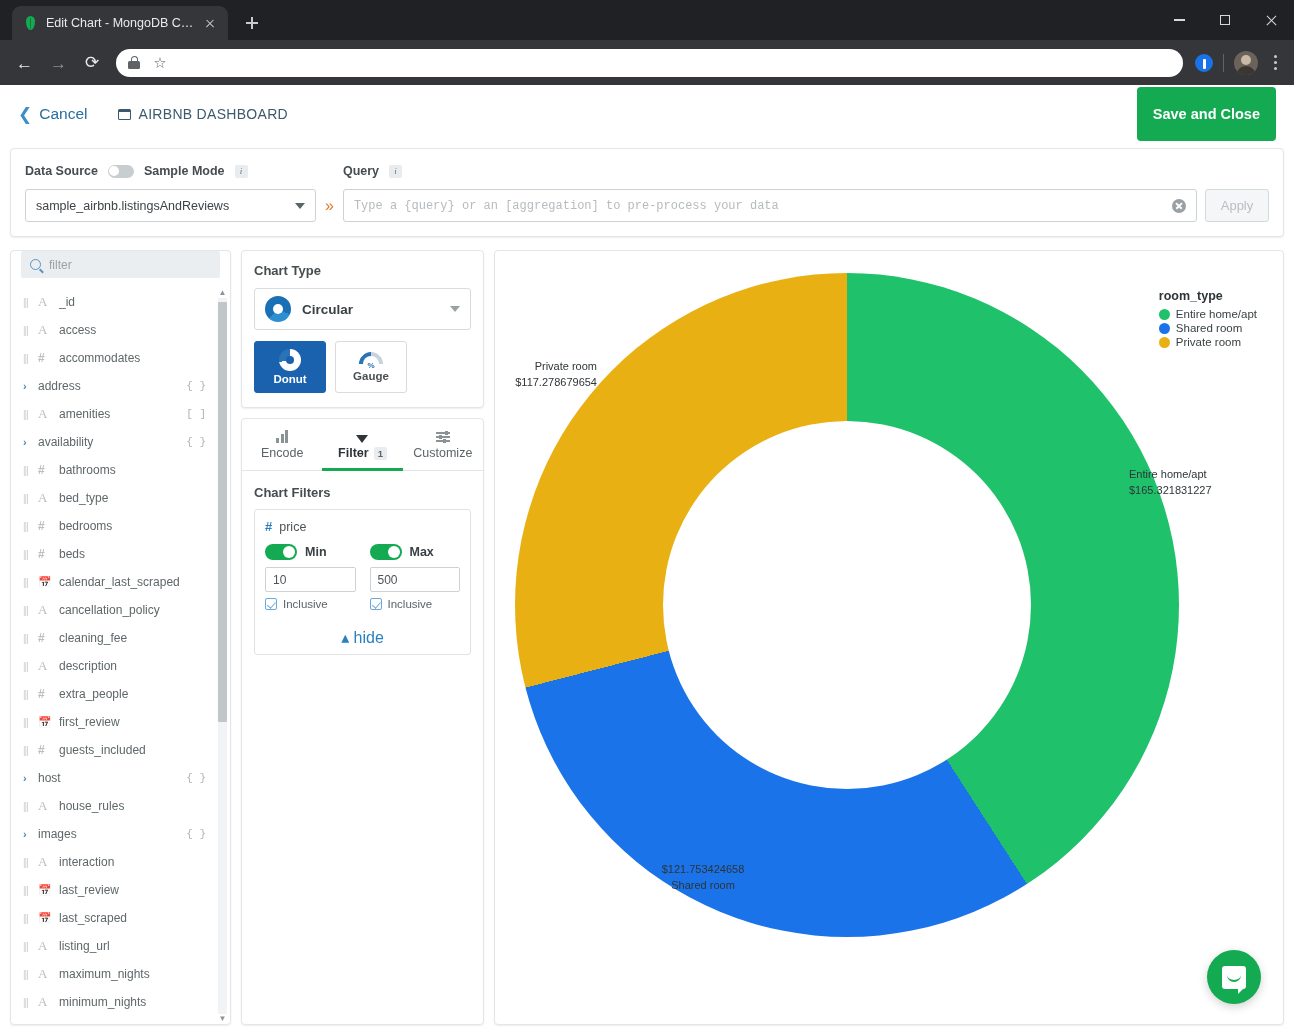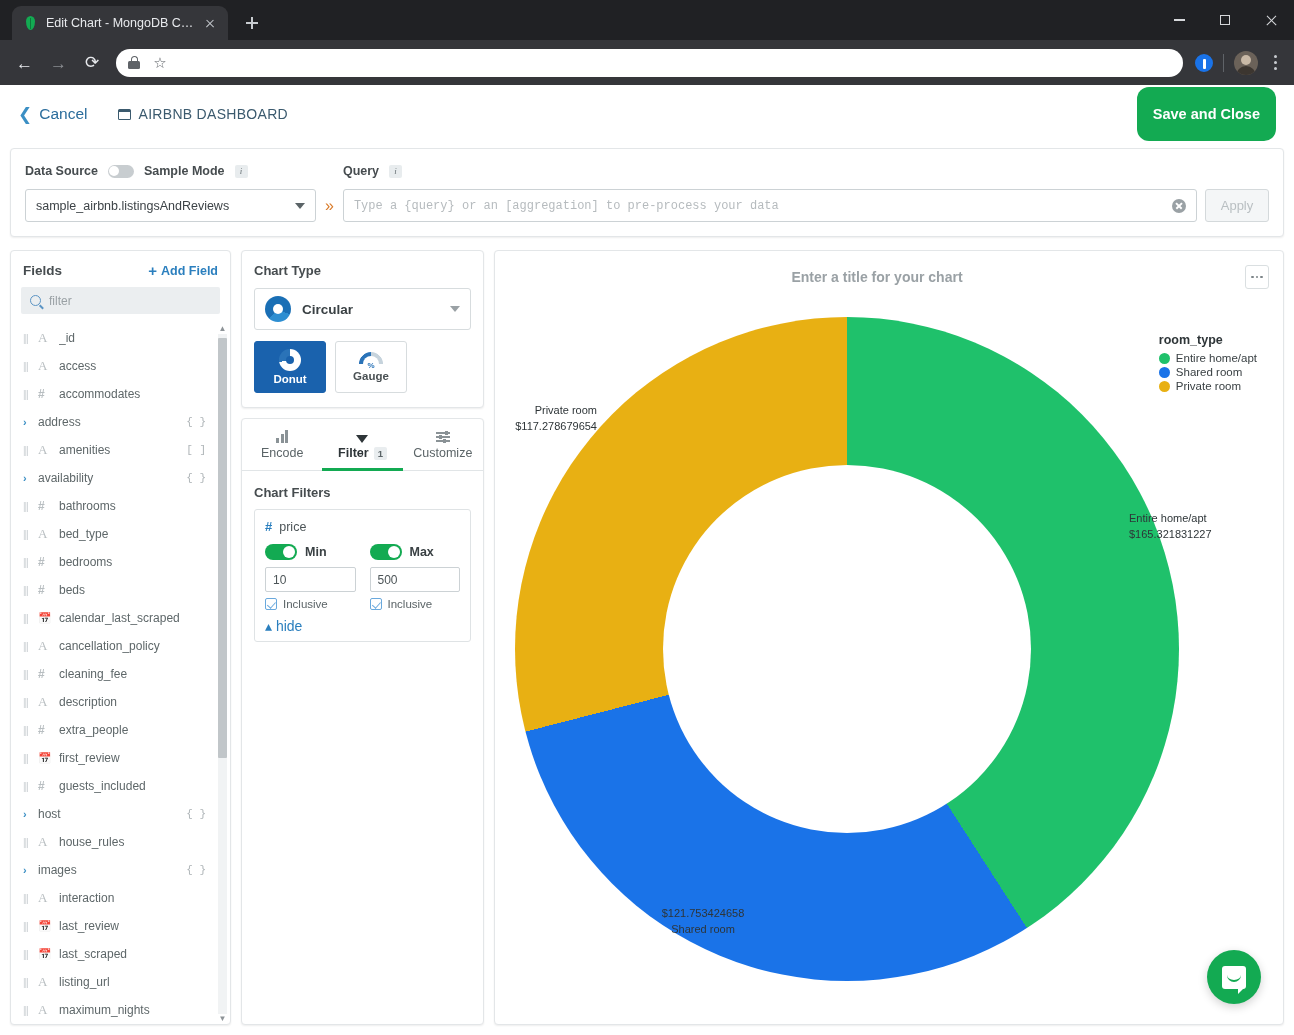--- a/index.html
+++ b/index.html
@@ -75,21 +75,21 @@
   
   .page { flex:1; background:#fff; display:flex; flex-direction:column; overflow:hidden; position:relative; }
 
   .apphdr { height:58px; display:flex; align-items:center; padding: 0 18px; background:#fff; flex:none; }
   .cancel { display:flex; align-items:center; gap:7px; color:#2b6d9c; font-size:15.5px; cursor:pointer; }
   .chev-l { font-size:17px; line-height:1; color:#3b8fc4; }
   .crumb { display:flex; align-items:center; gap:8px; margin-left:30px; color:#3b5a6e; font-size:14px; letter-spacing:0.3px; }
   .crumb-icon { width:13px; height:11px; border:1.4px solid #3b5a6e; border-top-width:3px; border-radius:1.5px; }
   .saveclose {
     margin-left:auto; background:#13aa52; color:#fff; font-size:14.5px; font-weight:bold;
-    border:none; border-radius:12px; padding: 19px 16px; cursor:pointer;
+    border:none; border-radius:4px; padding: 19px 16px; cursor:pointer;
   }
 
   .srcbar {
     margin: 5px 10px; background:#fff; border:1px solid #e3e6e8; border-radius:4px;
     box-shadow: 0 1px 2px rgba(0,0,0,.07); padding: 10px 14px 14px; flex:none;
     display:flex; align-items:flex-start; gap:0;
   }
   .src-col { display:flex; flex-direction:column; }
   .lbl-row { display:flex; align-items:center; height:24px; gap:10px; }
   .lbl { font-size:12.5px; font-weight:bold; color:#464c4f; }
@@ -202,21 +202,21 @@
   .mmcol { flex:1; }
   .tg-row { display:flex; align-items:center; gap:8px; margin-bottom:7px; }
   .toggle-on { width:32px; height:16px; border-radius:9px; background:#13aa52; position:relative; cursor:pointer; flex:none; }
   .toggle-on:after { content:""; position:absolute; right:2px; top:2px; width:12px; height:12px; border-radius:50%; background:#fff; }
   .tg-lbl { font-size:12.5px; font-weight:bold; color:#3a4144; }
   .numinput { width:100%; height:25px; border:1px solid #ccd2d5; border-radius:2px; padding: 0 7px; font-size:12px; color:#4d5558; display:flex; align-items:center; background:#fff; }
   .cbrow { display:flex; align-items:center; gap:6px; margin-top:6px; }
   .cb { width:12px; height:12px; border:1.3px solid #6aa9dd; border-radius:2px; background:#fff; position:relative; flex:none; cursor:pointer; }
   .cb:after { content:""; position:absolute; left:3.3px; top:0.6px; width:3.5px; height:7px; border:solid #6aa9dd; border-width:0 1.7px 1.7px 0; transform:rotate(42deg); }
   .cb-lbl { font-size:11.5px; color:#5b6467; }
-  .hide { color:#2b7fbe; font-size:14px; margin-top:8px; cursor:pointer; }
+  .hide { text-align:center; color:#2b7fbe; font-size:16px; margin-top:18px; cursor:pointer; }
   .addfilter {
     margin-top:9px; height:28px; border:1px dashed #9cc2e0; border-radius:3px; background:#f7fbfd;
     display:flex; align-items:center; padding-left:10px; color:#6e9dc0; font-size:12px; cursor:pointer;
   }
 
   
   .chartpanel { flex:1; display:flex; flex-direction:column; position:relative; min-width:0; }
   .chart-title-row { display:flex; align-items:center; padding: 14px 14px 6px; }
   .chart-title { flex:1; text-align:center; font-size:14px; font-weight:bold; color:#9aa1a5; cursor:text; }
   .dots {
@@ -345,27 +345,20 @@
             <span class="qclear"></span>
           </div>
           <div class="apply">Apply</div>
         </div>
       </div>
     </div>
 
     <div class="body">
 
       <div class="panel fields">
-        <div class="fields-hdr">
-          <span class="fields-title">Fields</span>
-          <span class="addfield">
-            <span class="plus">+</span>
-            <span>Add Field</span>
-          </span>
-        </div>
         <div class="filterbox">
           <span class="mag"></span>
           <span class="filterph">filter</span>
         </div>
         <div class="fieldlist">
           <div class="fieldlist-inner" id="field-rows">
               <div class="field">
                 <span class="grip">|||</span>
                 <span class="ftype str">A</span>
                 <span class="fname">_id</span>
@@ -600,28 +593,20 @@
               </div>
               <div class="hide">
                 ▴ <span>hide</span>
               </div>
             </div>
           </div>
         </div>
       </div>
 
       <div class="panel chartpanel">
-        <div class="chart-title-row">
-          <div class="chart-title">Enter a title for your chart</div>
-          <div class="dots">
-              <span></span>
-              <span></span>
-              <span></span>
-            </div>
-        </div>
         <div class="plot">
 
           <div class="legend">
             <div class="legend-title">room_type</div>
             <div id="legend-rows">
                 <div class="lrow">
                   <span class="ldot" style="background: rgb(31, 193, 107);"></span>
                   <span class="llbl">Entire home/apt</span>
                 </div>
                 <div class="lrow">

